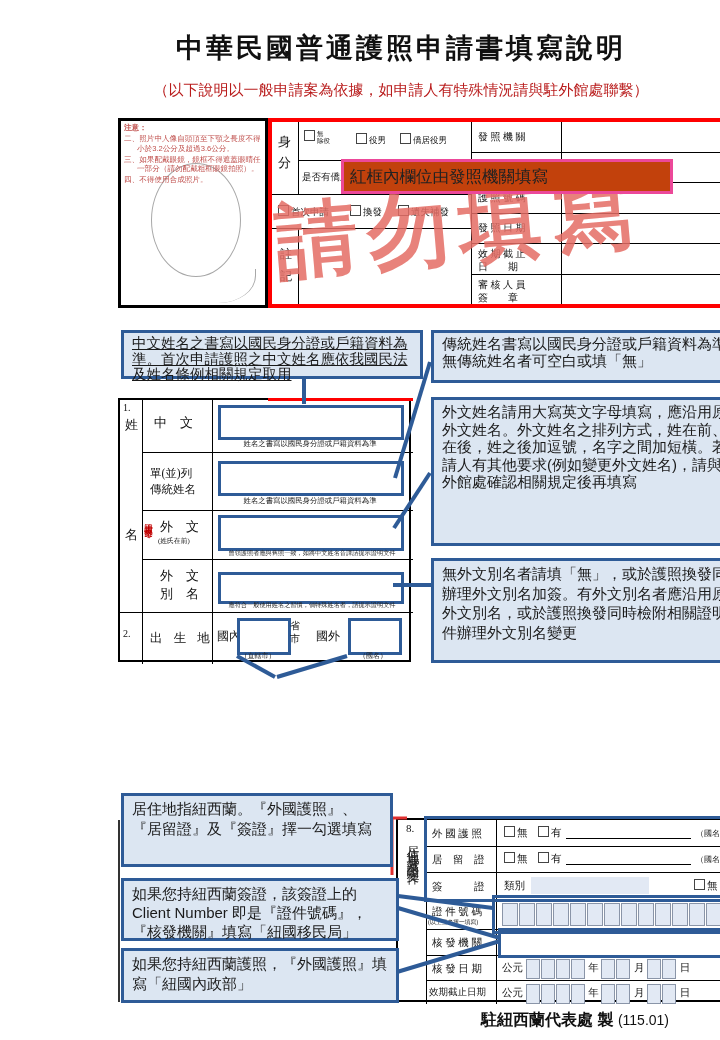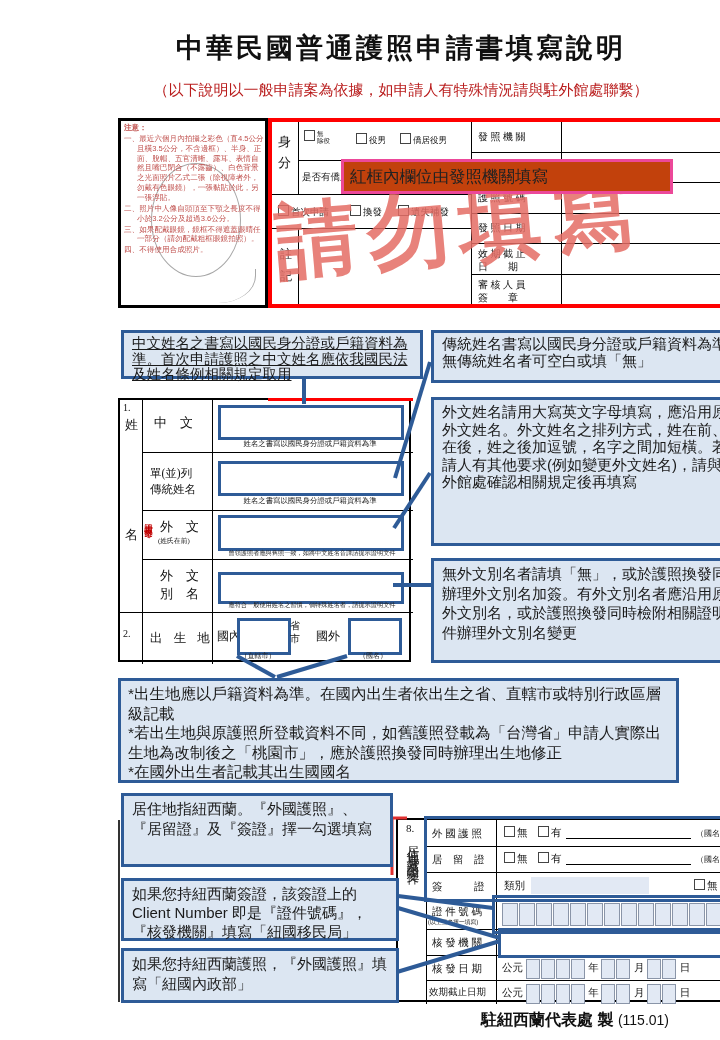--- a/index.html
+++ b/index.html
@@ -60,21 +60,20 @@
 <div class="page">
 
   <div class="abs title">中華民國普通護照申請書填寫說明</div>
   <div class="abs subtitle">（以下說明以一般申請案為依據，如申請人有特殊情況請與駐外館處聯繫）</div>
 
   <div class="abs photo-box">
     <div class="sil-head"></div>
     <div class="sil-neck"></div>
     <div class="ph-text">
       <div style="font-weight:bold;">注意：</div>
-      <div class="ph-item">一、最近六個月內拍攝之彩色（直4.5公分且橫3.5公分，不含邊框）、半身、正面、脫帽、五官清晰、露耳、表情自然且嘴巴閉合（不露齒）、白色背景之光面照片乙式二張（除視障者外，勿戴有色眼鏡），一張黏貼於此，另一張浮貼。</div>
       <div class="ph-item">二、照片中人像自頭頂至下顎之長度不得小於3.2公分及超過3.6公分。</div>
       <div class="ph-item">三、如果配戴眼鏡，鏡框不得遮蓋眼睛任一部分（請勿配戴粗框眼鏡拍照）。</div>
       <div class="ph-item">四、不得使用合成照片。</div>
     </div>
   </div>
 
   <div class="abs red-form">
     <div class="ln" style="left:199px;top:0;width:1px;height:182px;"></div>
     <div class="ln" style="left:289px;top:0;width:1px;height:182px;"></div>
     <div class="ln" style="left:26px;top:0;width:1px;height:72px;"></div>
@@ -173,23 +172,20 @@
     <div class="nf-lbl" style="left:97px;top:228px;font-size:12px;">國內</div>
     <div class="blue-box" style="left:117px;top:218px;width:48px;height:31px;"></div>
     <div class="nf-lbl pre" style="left:170px;top:219px;font-size:10px;line-height:1.3;">省
 市</div>
     <div class="nf-lbl" style="left:196px;top:228px;font-size:12px;">國外</div>
     <div class="blue-box" style="left:228px;top:218px;width:48px;height:31px;"></div>
     <div class="cap" style="left:108px;top:251px;width:60px;font-size:7px;">（直轄市）</div>
     <div class="cap" style="left:226px;top:251px;width:54px;font-size:7px;">（國名）</div>
   </div>
 
-  <div class="abs note-box pre">*出生地應以戶籍資料為準。在國內出生者依出生之省、直轄市或特別行政區層級記載
-*若出生地與原護照所登載資料不同，如舊護照登載為「台灣省」申請人實際出生地為改制後之「桃園市」，應於護照換發同時辦理出生地修正
-*在國外出生者記載其出生國國名</div>
 
   <div class="abs callout co-e">居住地指紐西蘭。『外國護照』、『居留證』及『簽證』擇一勾選填寫</div>
   <div class="abs callout co-f">如果您持紐西蘭簽證，該簽證上的 Client Number 即是『證件號碼』，『核發機關』填寫「紐國移民局」</div>
   <div class="abs callout co-g">如果您持紐西蘭護照，『外國護照』填寫「紐國內政部」</div>
 
   <div class="ln" style="left:77px;top:820px;width:2px;height:182px;background:#333;z-index:1;"></div>
   <div class="frag" style="left:140px;top:933px;width:215px;font-size:6.2px;z-index:1;">應符合一般使用姓名之習慣，倘特殊姓名者，請提示證明文件</div>
 
   <div class="abs bot-form">
     <div class="ln" style="left:28px;top:0;width:1px;height:184px;"></div>

